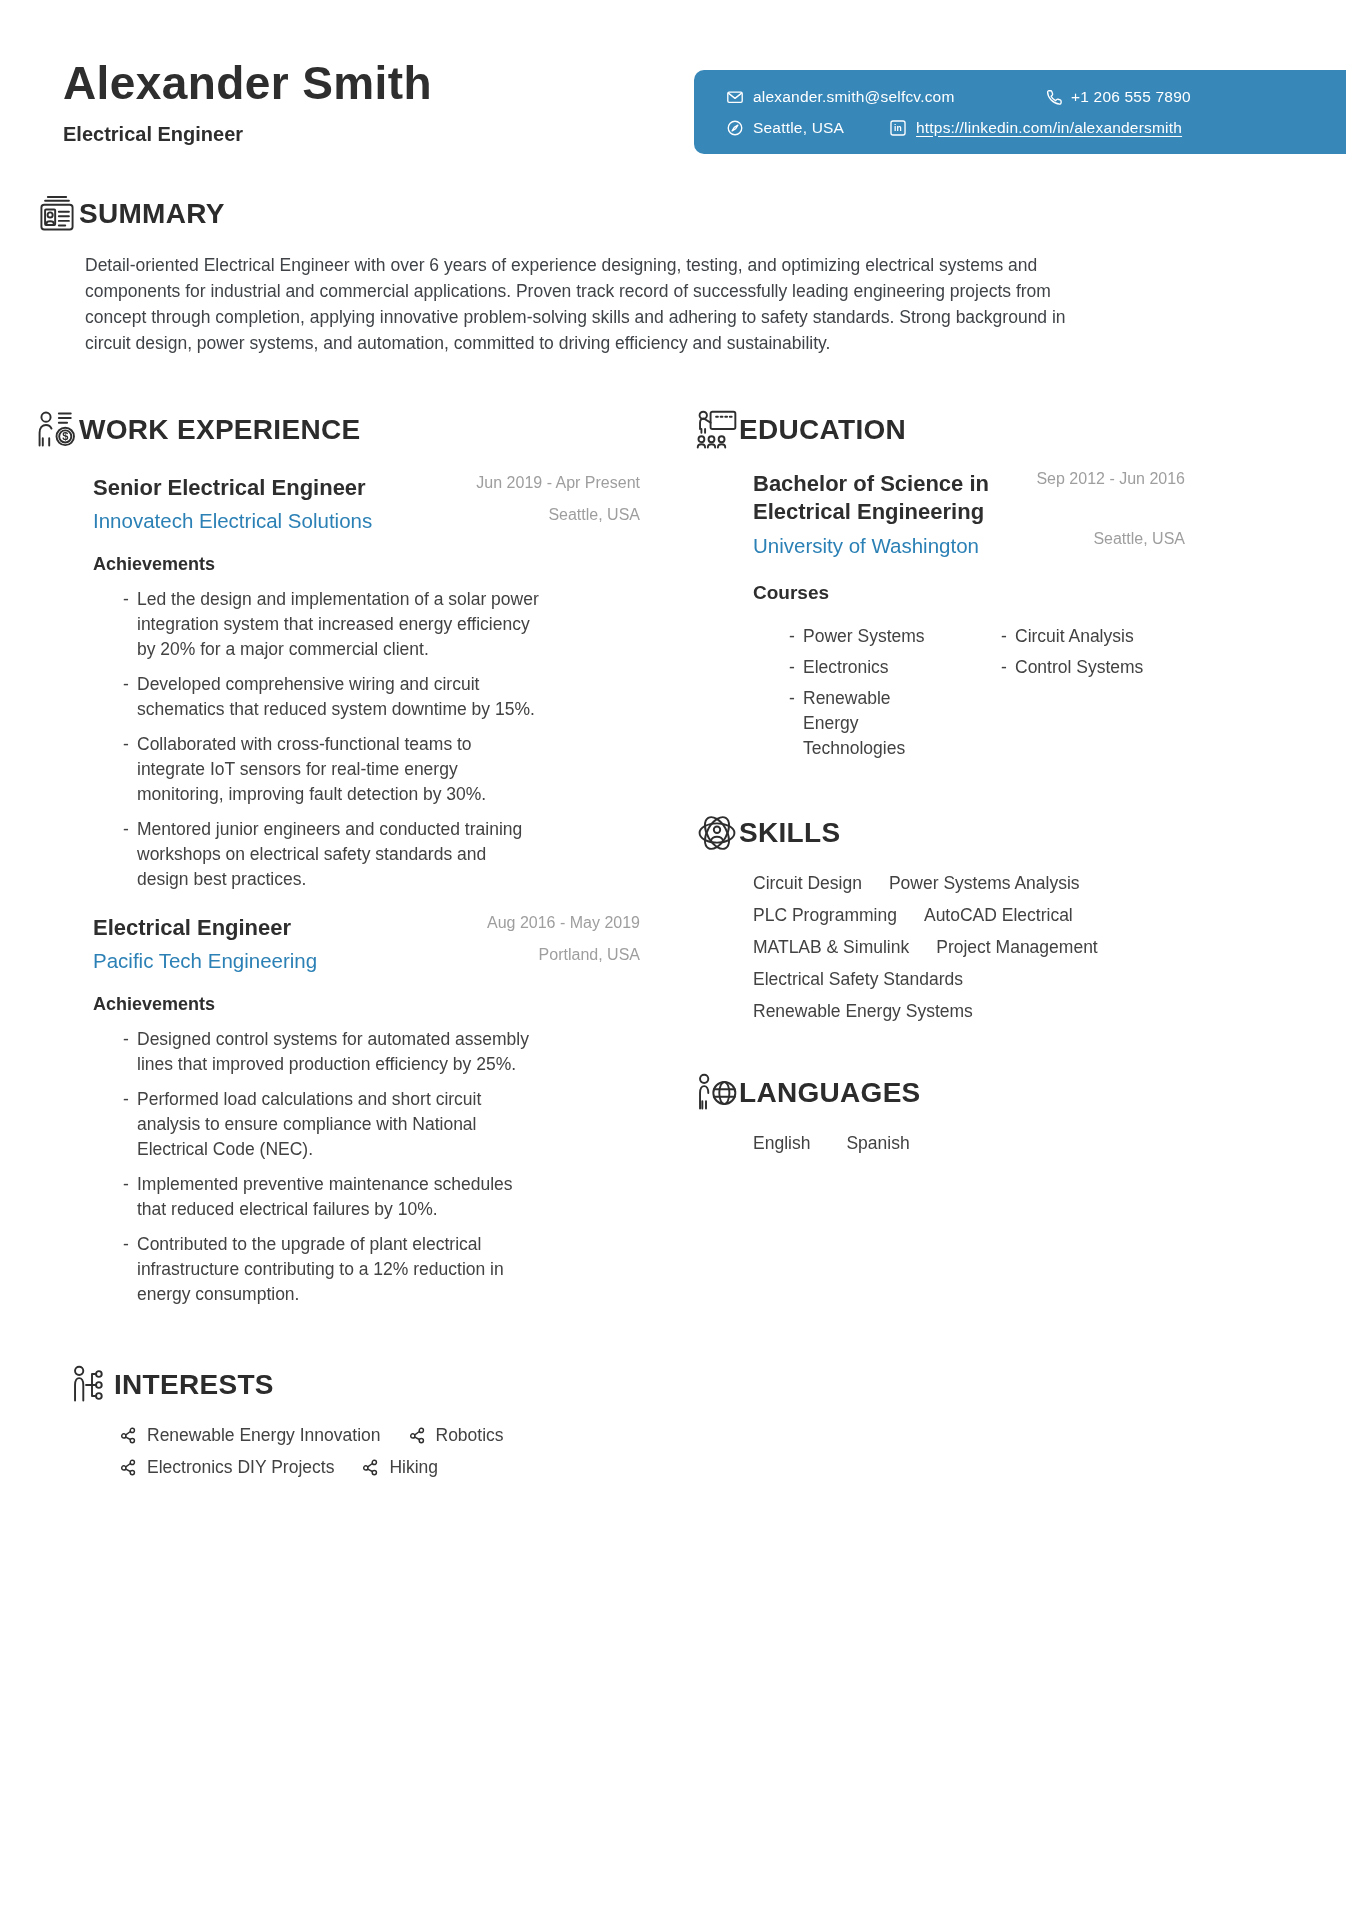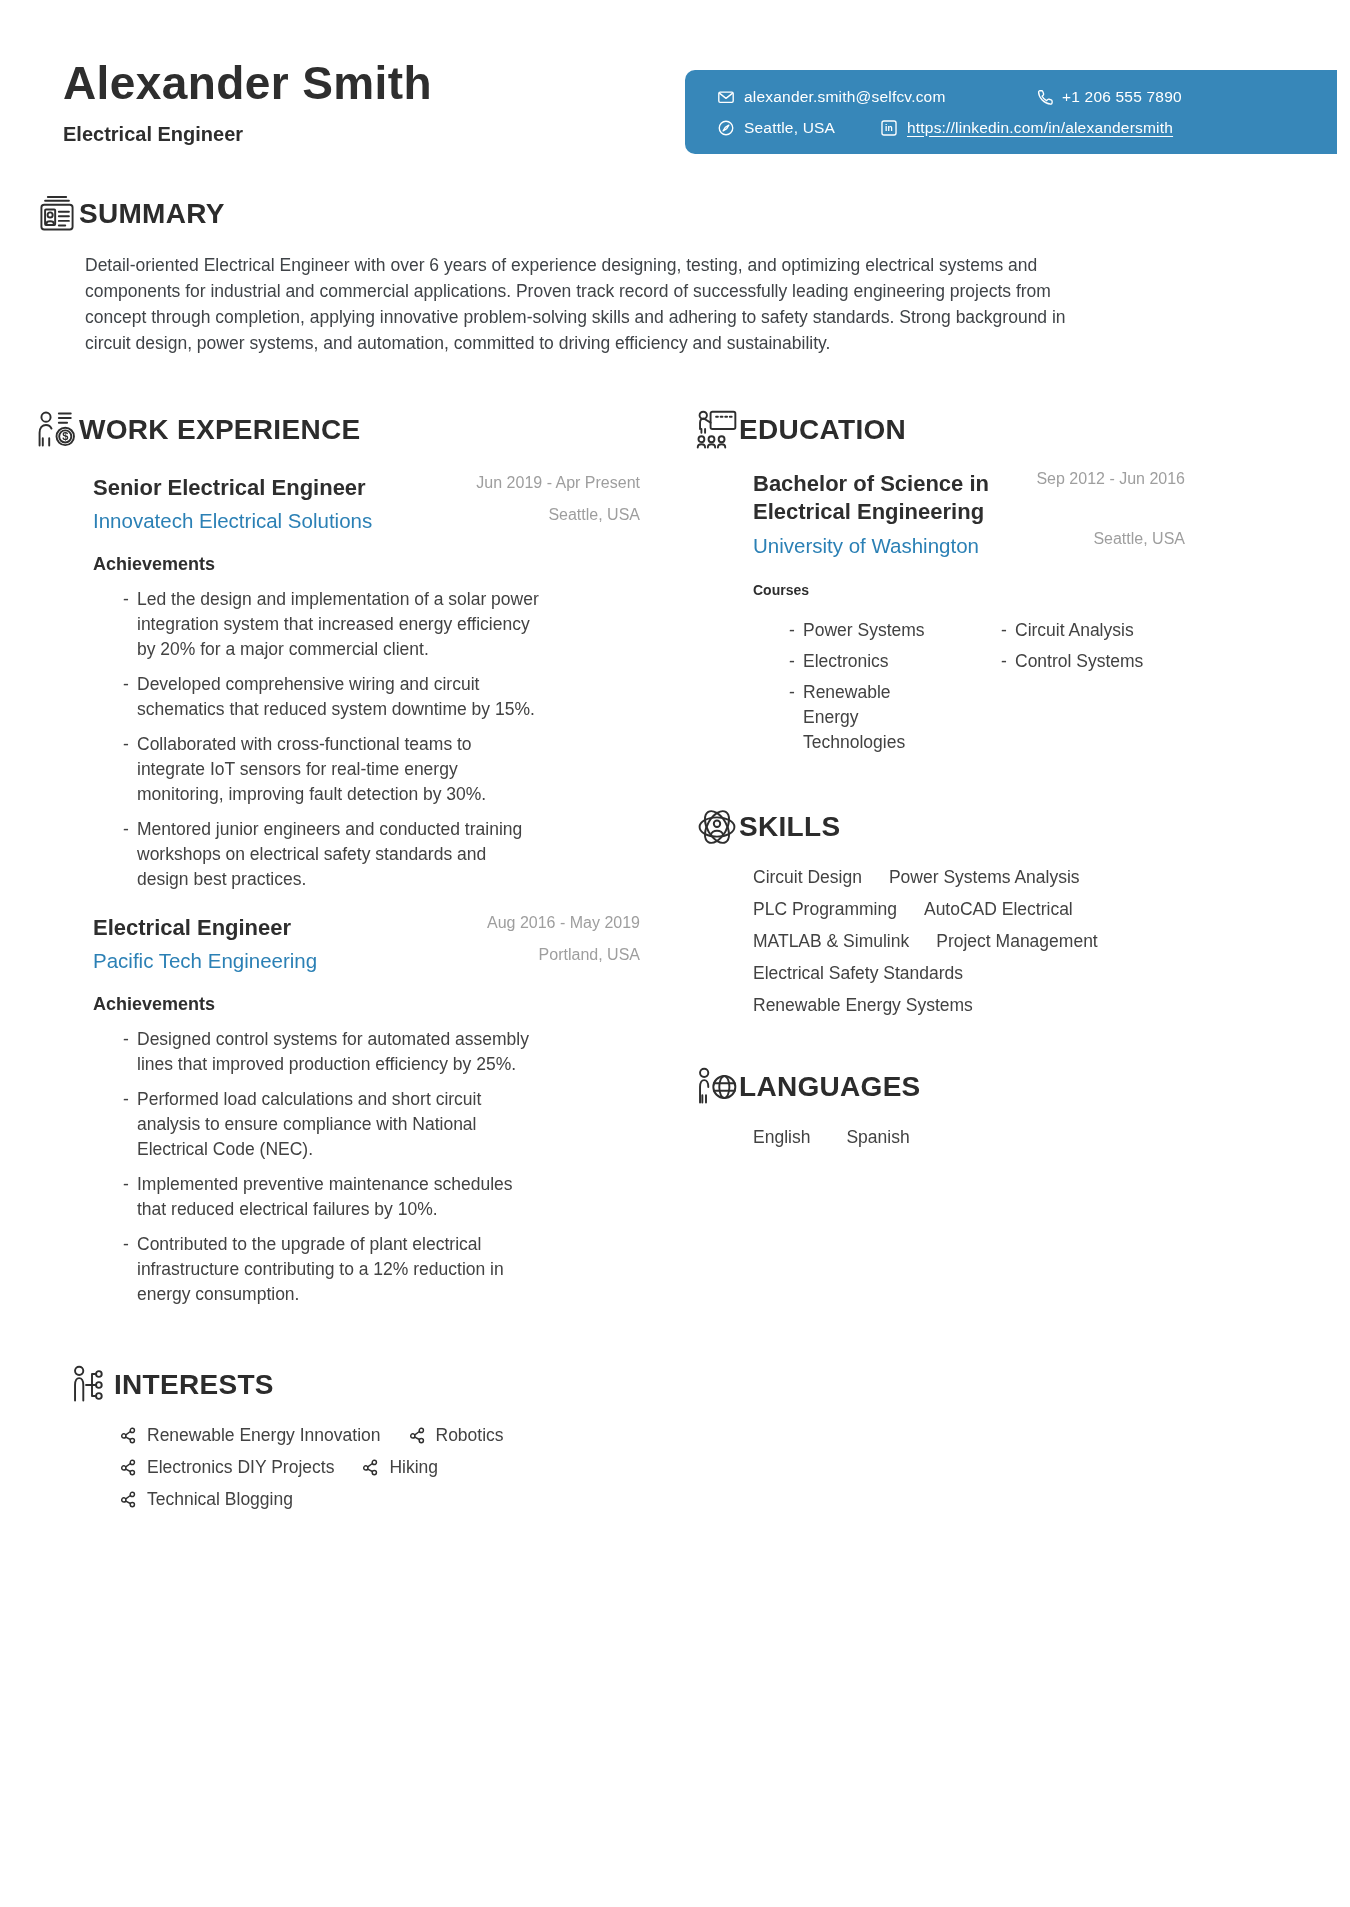--- a/index.html
+++ b/index.html
@@ -11,21 +11,21 @@
     font-family:"Liberation Sans","DejaVu Sans",sans-serif;
     color:#424242;
     overflow:hidden;
   }
   
   .head-block { padding:56px 0 0 63px; }
   .name { font-size:46px; font-weight:900; color:#2e2e2e; letter-spacing:.4px; }
   .role { font-size:20px; font-weight:700; color:#2e2e2e; margin-top:13px; }
 
   .contact-card {
-    position:absolute; top:70px; right:13px;
+    position:absolute; top:70px; right:4px;
     width:652px; height:84px;
     background:#3787b9; color:#fff;
     border-radius:10px 0 0 10px;
     display:flex; flex-direction:column; justify-content:center; gap:13px;
     padding-left:32px;
     font-size:15.5px; letter-spacing:.2px;
   }
   .contact-row { display:flex; align-items:center; }
   .contact-item { display:flex; align-items:center; gap:9px; }
   .cw-email { width:318px; }
@@ -60,21 +60,21 @@
   .ach-list li { position:relative; font-size:17.5px; line-height:25px; margin-bottom:10px; color:#424242; width:404px; }
   .ach-list li::before { content:"-"; position:absolute; left:-14px; }
 
   
   .edu { margin:18px 0 0 58px; }
   .edu-head { display:flex; justify-content:space-between; }
   .degree { font-size:22px; font-weight:800; color:#2e2e2e; line-height:28px; max-width:262px; }
   .school { font-size:20.5px; color:#2b80b5; margin-top:8px; cursor:pointer; }
   .edu-meta { text-align:right; font-size:16px; color:#9e9e9e; flex:none; }
   .edu-loc { margin-top:42px; }
-  .courses-label { font-size:14px; font-weight:700; color:#2e2e2e; margin-top:24px; }
+  .courses-label { font-size:19px; font-weight:700; color:#2e2e2e; margin-top:24px; }
   .courses-grid { display:grid; grid-template-columns:212px auto; row-gap:6px; margin:20px 0 0 36px; font-size:17.5px; line-height:25px; }
   .dash-item { position:relative; padding-left:14px; }
   .dash-item::before { content:"-"; position:absolute; left:0; }
   .course-renew { max-width:160px; }
 
   
   .sub-section { margin-top:50px; }
   .skills-list { margin:18px 0 0 58px; font-size:17.5px; }
   .skills-row { display:flex; gap:27px; margin-bottom:12px; line-height:20px; }
   .langs-row { display:flex; gap:36px; margin:18px 0 0 58px; font-size:17.5px; }
@@ -251,31 +251,20 @@
             <div class="int-item">
               <svg class="share ic-s" viewBox="0 0 20 20">
                 <circle cx="14.5" cy="4" r="2.5"></circle>
                   <circle cx="4.5" cy="10.5" r="2.5"></circle>
                   <circle cx="14.5" cy="16" r="2.5"></circle>
                 <path d="M6.8 9.2 L12.2 5.3 M6.8 11.8 L12.2 14.7"></path>
               </svg>
               <span>Hiking</span>
             </div>
           </div>
-          <div class="int-row">
-            <div class="int-item">
-              <svg class="share ic-s" viewBox="0 0 20 20">
-                <circle cx="14.5" cy="4" r="2.5"></circle>
-                  <circle cx="4.5" cy="10.5" r="2.5"></circle>
-                  <circle cx="14.5" cy="16" r="2.5"></circle>
-                <path d="M6.8 9.2 L12.2 5.3 M6.8 11.8 L12.2 14.7"></path>
-              </svg>
-              <span>Technical Blogging</span>
-            </div>
-          </div>
         </div>
       </section>
     </div>
 
     <div>
 
       <section>
         <div class="section-header">
           <svg class="section-icon ic" viewBox="0 0 48 48">
             <rect x="17" y="4" width="27" height="19" rx="2"></rect>

